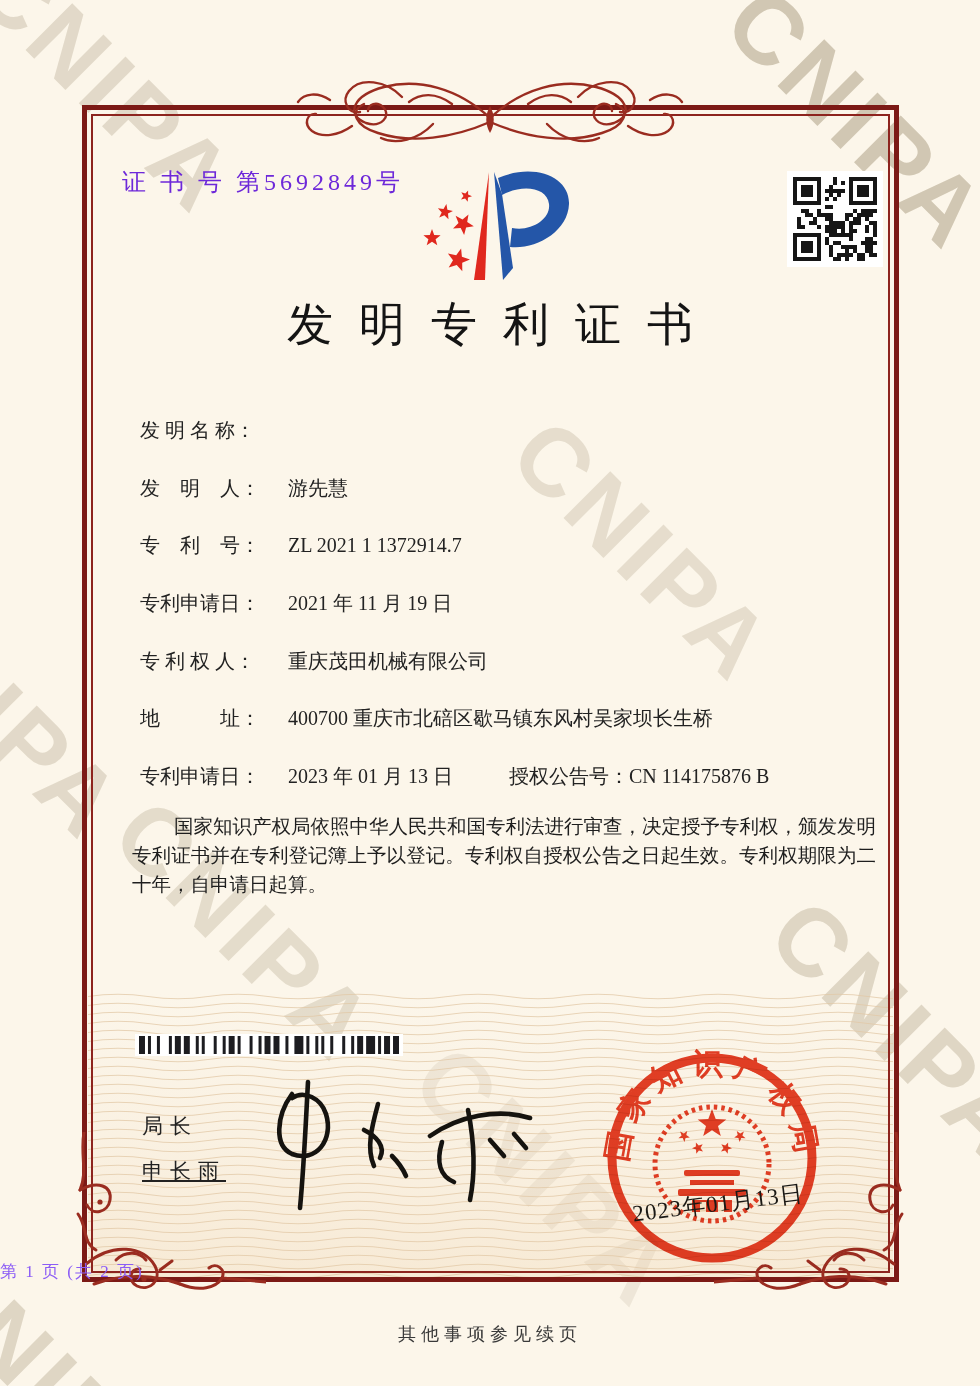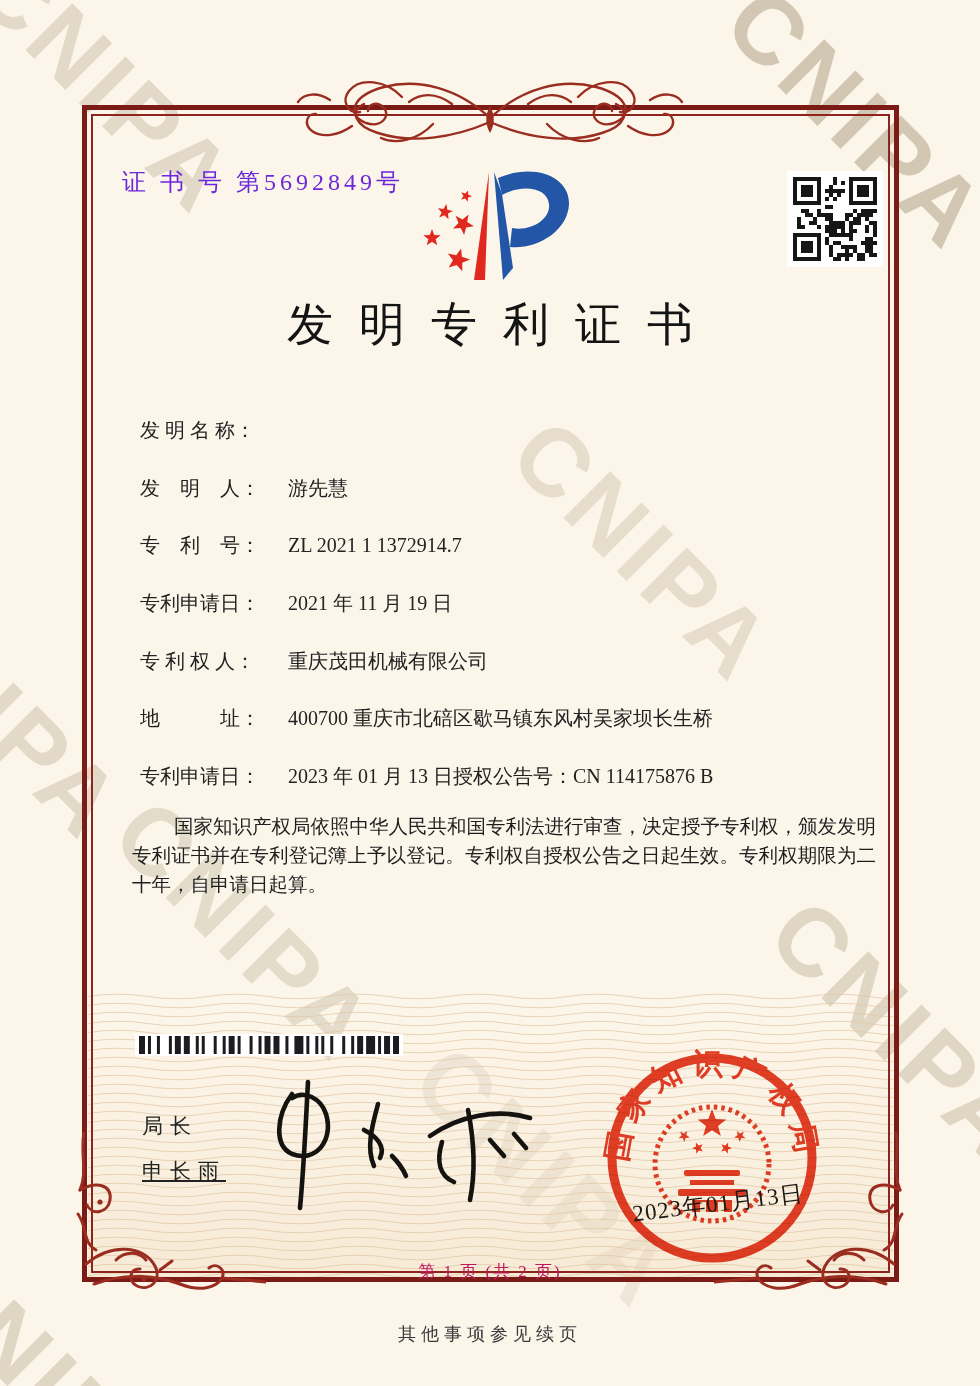--- a/index.html
+++ b/index.html
@@ -34,36 +34,36 @@
   #logo{position:absolute; left:418px; top:156px; width:160px; height:140px; z-index:4;}
   #qr{position:absolute; left:787px; top:171px; width:96px; height:96px; z-index:4; background:#fff;}
   .title{position:absolute; left:0; right:0; top:294px; z-index:4;
     text-align:center; font-size:46px; font-weight:400;
     letter-spacing:26px; text-indent:26px; color:#141414;}
   
   .fields{position:absolute; left:140px; top:402px; width:760px; z-index:4;}
   .row{display:flex; height:57.6px; align-items:center; font-size:20px;}
   .row .lbl{flex:0 0 148px; white-space:pre;}
   .row .val{white-space:pre;}
-  .row .lbl2{white-space:pre;}
+  .row .lbl2{margin-left:56px; white-space:pre;}
   
   .paras{position:absolute; left:130px; top:810px; width:748px; z-index:4;
     font-size:19.5px; line-height:29.2px; text-align:justify; color:#1e1e1e;}
   .paras p{margin:2px; text-indent:2.15em;}
   
   #barcode{position:absolute; left:135px; top:1034px; width:268px; height:22px; z-index:4; background:#fff;}
   .signer-title{position:absolute; left:142px; top:1112px; z-index:4; font-size:21px; letter-spacing:7px;}
   .signer-name{position:absolute; left:142px; top:1157px; z-index:4; font-size:21px; letter-spacing:7px;text-decoration:underline;}
   #signature{position:absolute; left:262px; top:1078px; width:285px; height:138px; z-index:5;}
   #seal{position:absolute; left:596px; top:1044px; width:232px; height:232px; z-index:5; mix-blend-mode:multiply;}
   .seal-date{position:absolute; left:598px; top:1188px; width:240px; z-index:6;
     font-size:23px; letter-spacing:1px; color:#1b1915;
     transform:rotate(-7deg); text-align:center; white-space:nowrap;}
   .page-num{position:absolute; left:0; right:0; top:1260px; z-index:4;
-    text-align:center; font-size:17px; letter-spacing:2px; color:#be185d;}
+    text-align:left; font-size:17px; letter-spacing:2px; color:#8b5cf6;}
   .cont-note{position:absolute; left:0; right:0; top:1322px; z-index:4;
     text-align:center; font-size:18px; letter-spacing:5px; color:#3a3a3a;}
 </style>
 </head>
 <body>
 
 <span class="wm" style="left:30px; top:-70px; opacity:.30;">CNIPA</span>
 <span class="wm" style="left:782px; top:-34px; opacity:.50;">CNIPA</span>
 <span class="wm" style="left:568px; top:398px; opacity:.26;">CNIPA</span>
 <span class="wm" style="left:-82px; top:556px; opacity:.30;">CNIPA</span>

